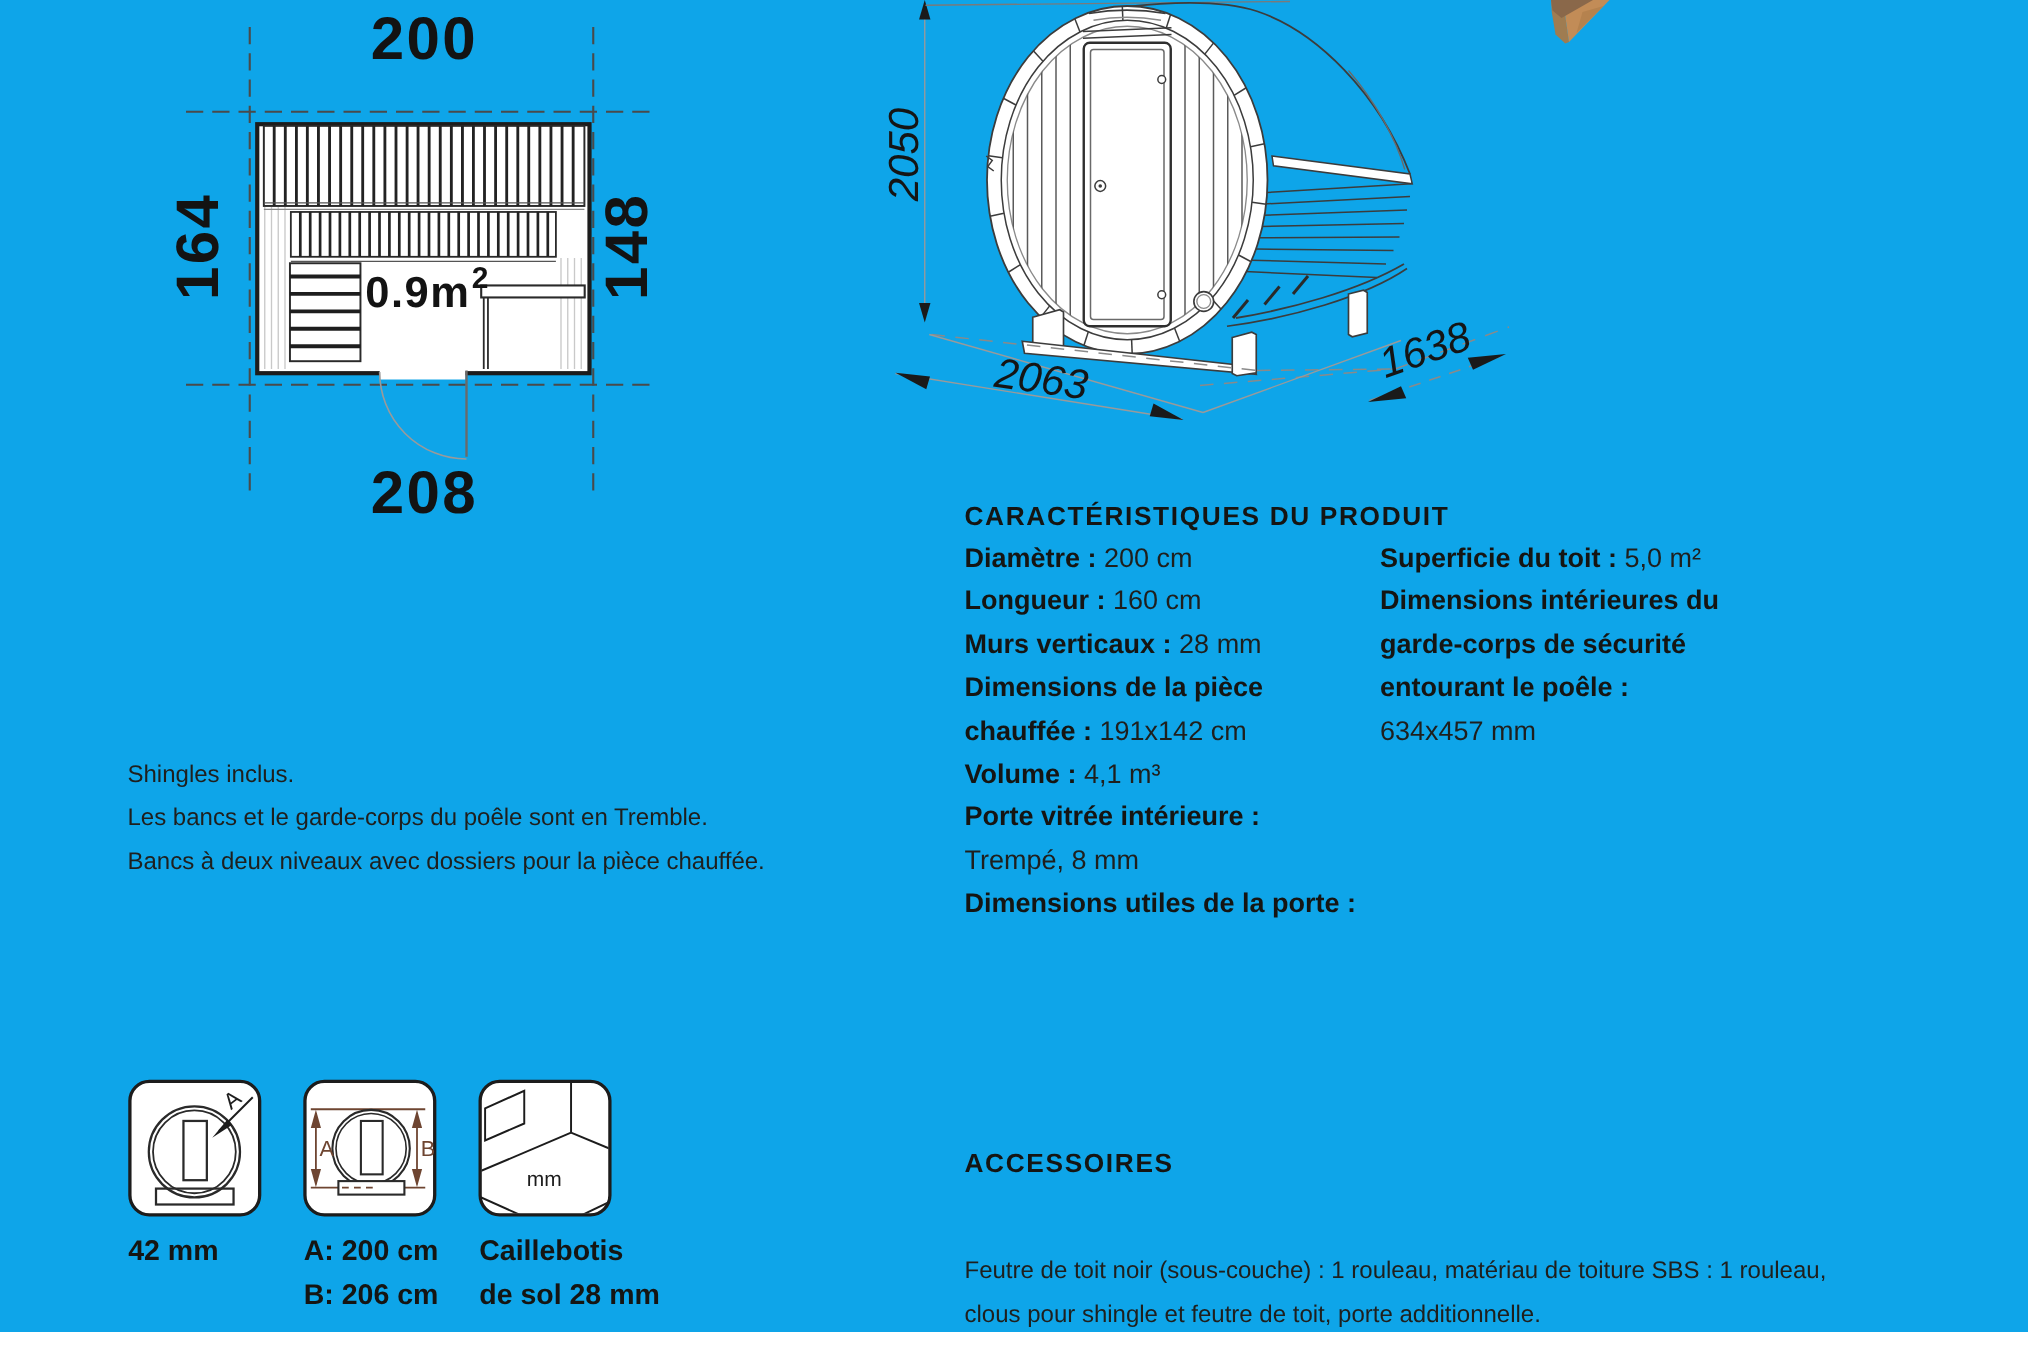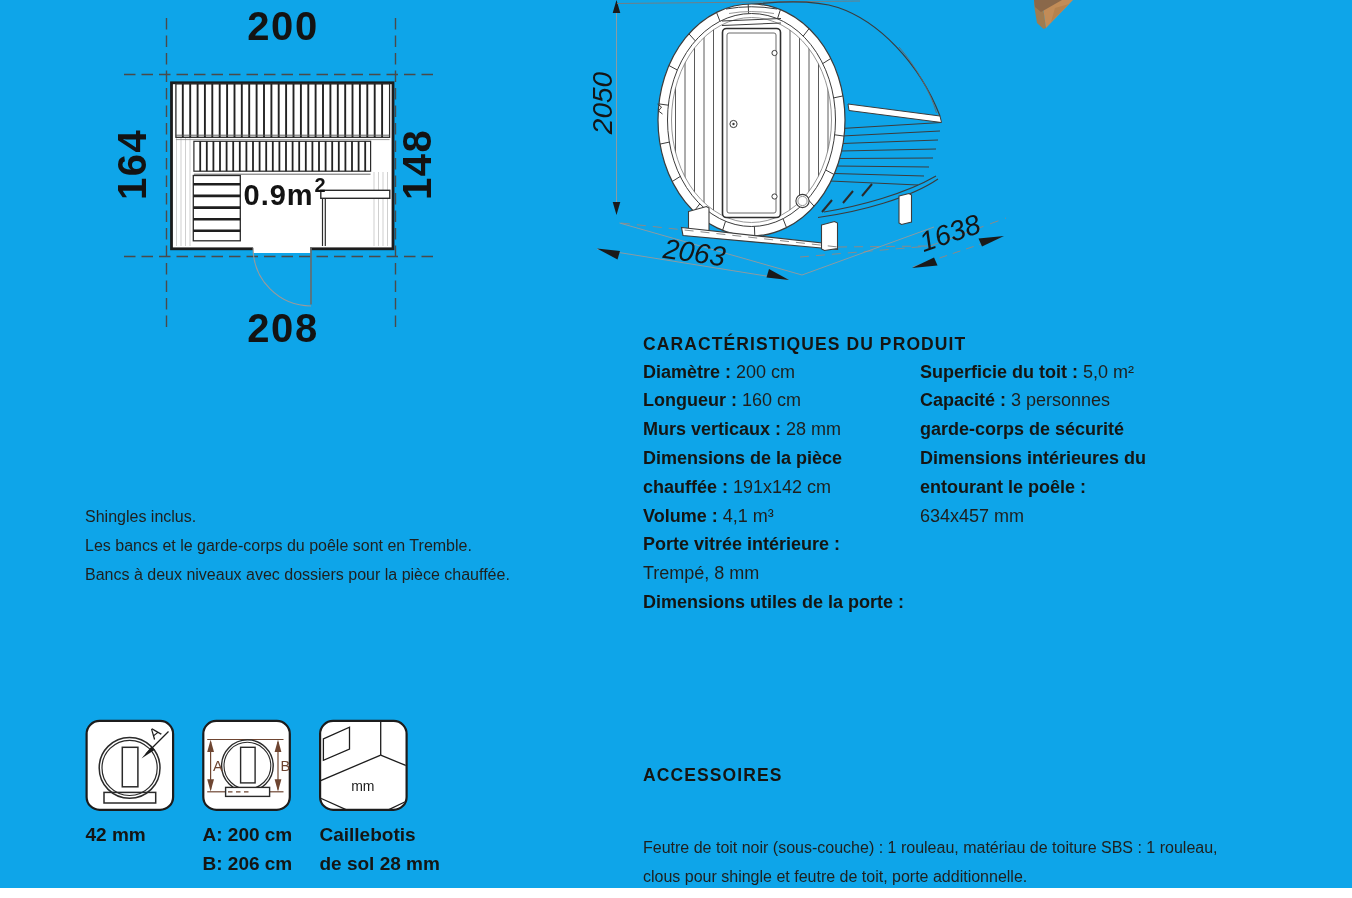--- a/index.html
+++ b/index.html
@@ -287,23 +287,22 @@
   <div><b>Dimensions de la pièce</b></div>
   <div><b>chauffée :</b> 191x142 cm</div>
   <div><b>Volume :</b> 4,1 m³</div>
   <div><b>Porte vitrée intérieure :</b></div>
   <div>Trempé, 8 mm</div>
   <div><b>Dimensions utiles de la porte :</b></div>
 </div>
 
 <div class="abs txt" style="left:920px;top:357.6px;">
   <div><b>Superficie du toit :</b> 5,0 m²</div>
-  <div><b>Capacité :</b> 3 personnes</div>
+  <div><b>Dimensions intérieures du</b></div>
   <div><b>garde-corps de sécurité</b></div>
-  <div><b>Dimensions intérieures du</b></div>
   <div><b>entourant le poêle :</b></div>
   <div>634x457 mm</div>
 </div>
 
 <div class="abs stitle" style="left:643px;top:765px;">ACCESSOIRES</div>
 
 <div class="abs txt" style="left:643px;top:790px;font-size:16px;margin-top:44px;">
   Feutre de toit noir (sous-couche) : 1 rouleau, matériau de toiture SBS : 1 rouleau,<br>
   clous pour shingle et feutre de toit, porte additionnelle.
 </div>

